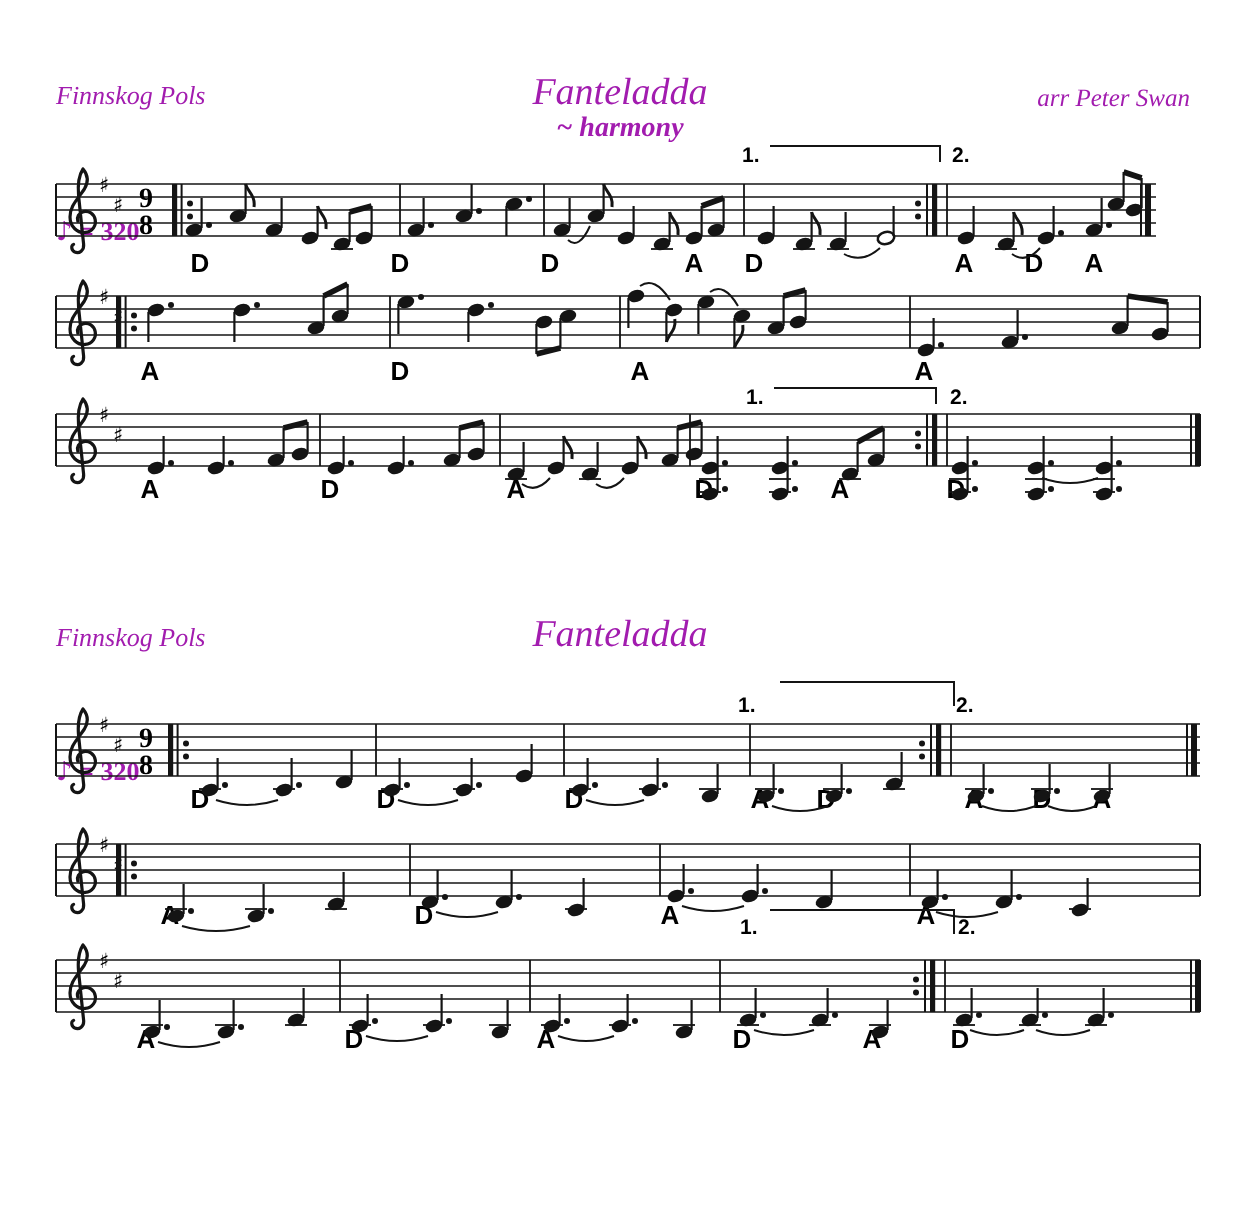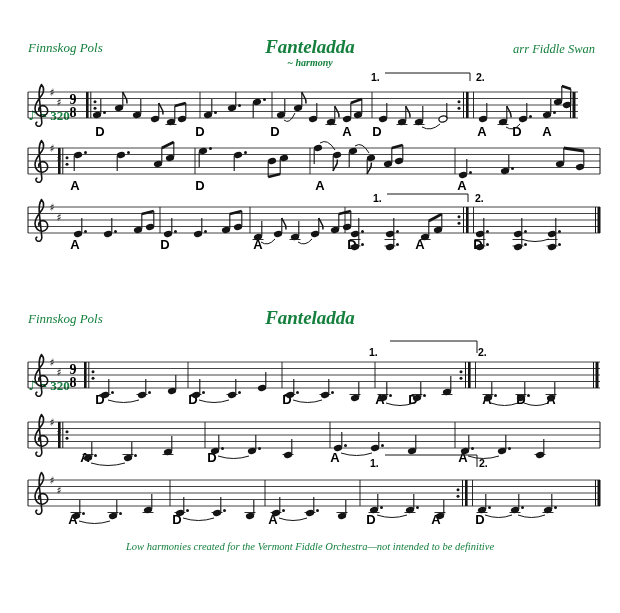--- a/index.html
+++ b/index.html
@@ -1,50 +1,49 @@
 <!DOCTYPE html>
 <html><head>
 <meta charset="utf-8">
 <style>
   html,body{margin:0;padding:0;background:#fff;}
   #page{position:relative;width:620px;height:613px;background:#ffffff;overflow:hidden;
-        font-family:"Liberation Serif",serif;color:#15803d;}
+        font-family:"Liberation Serif",serif;color:#a21caf;}
   .abs{position:absolute;}
   .genre{font-style:italic;font-size:13px;}
-  .title{font-style:italic;font-weight:700;font-size:19px;width:620px;text-align:center;}
-  .subtitle{font-style:italic;font-weight:700;font-size:10px;width:620px;text-align:center;}
+  .title{font-style:italic;font-weight:400;font-size:19px;width:620px;text-align:center;}
+  .subtitle{font-style:italic;font-weight:700;font-size:14px;width:620px;text-align:center;}
   .arr{font-style:italic;font-size:12.5px;}
   .tempo{font-weight:700;font-size:13px;margin-top:42px;}
   .nglyph{font-family:"DejaVu Sans",sans-serif;font-size:13px;}
   .footer{font-style:italic;font-size:10.5px;width:620px;text-align:center;}
   svg text.chord{font-family:"Liberation Sans",sans-serif;font-weight:700;font-size:13px;text-anchor:middle;}
   svg text.vnum{font-family:"Liberation Sans",sans-serif;font-weight:700;font-size:10.5px;}
   svg text.tsig{font-family:"Liberation Serif",serif;font-weight:700;font-size:14px;text-anchor:middle;}
   svg text.sharp{font-family:"DejaVu Sans",sans-serif;font-weight:700;font-size:10.5px;text-anchor:middle;}
 </style>
 </head>
 <body>
 
 <div id="page">
 
   <div class="abs genre" style="left:28px;top:40px;">Finnskog Pols</div>
   <div class="abs title" style="left:0;top:36px;">Fanteladda</div>
   <div class="abs subtitle" style="left:0;top:57px;">~ harmony</div>
-  <div class="abs arr" style="right:25px;top:42px;">arr Fiddle Swan</div>
+  <div class="abs arr" style="right:25px;top:42px;">arr Peter Swan</div>
   <div class="abs tempo" style="left:28px;top:66px;">
     <span class="nglyph">♪</span><span> = 320</span>
   </div>
 
   <div class="abs genre" style="left:28px;top:311px;">Finnskog Pols</div>
   <div class="abs title" style="left:0;top:307px;">Fanteladda</div>
   <div class="abs tempo" style="left:28px;top:336px;">
     <span class="nglyph">♪</span><span> = 320</span>
   </div>
 
-  <div class="abs footer" style="left:0;top:541px;">Low harmonies created for the Vermont Fiddle Orchestra—not intended to be definitive</div>
 
   <svg id="score" width="620" height="613" class="abs" style="left:0;top:0;">
       <g>
         <line x1="28" y1="92" x2="578" y2="92" stroke="#141414" stroke-width="0.8"></line>
         <line x1="28" y1="98.5" x2="578" y2="98.5" stroke="#141414" stroke-width="0.8"></line>
         <line x1="28" y1="105" x2="578" y2="105" stroke="#141414" stroke-width="0.8"></line>
         <line x1="28" y1="111.5" x2="578" y2="111.5" stroke="#141414" stroke-width="0.8"></line>
         <line x1="28" y1="118" x2="578" y2="118" stroke="#141414" stroke-width="0.8"></line>
         <line x1="28" y1="92" x2="28" y2="118" stroke="#141414" stroke-width="1"></line>
         <path d="M 41.5 84.5 C 44 87.5 44.3 91 42.2 94.5

